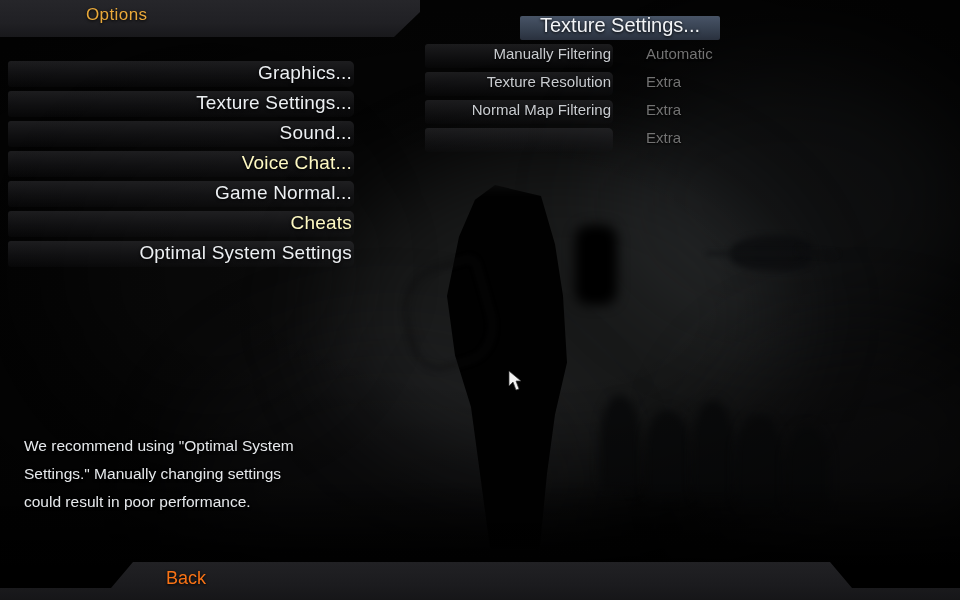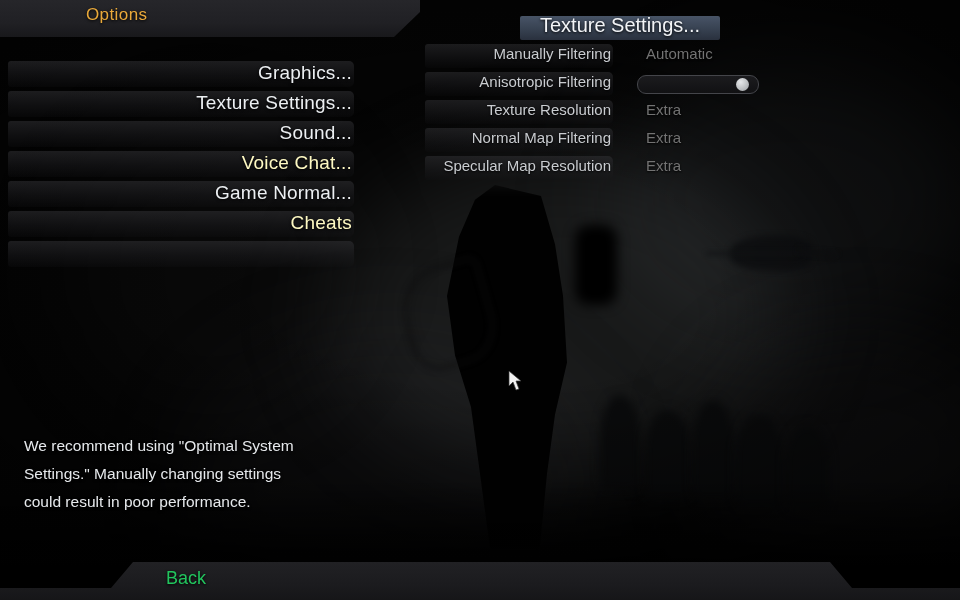--- a/index.html
+++ b/index.html
@@ -82,21 +82,21 @@
     background:radial-gradient(circle at 36% 32%,#e6e8ea 0%,#b2b5b8 70%,#8d9093 100%);}
 
   
   #help{position:absolute;left:24px;top:432px;width:330px;color:#e6e9ec;
     font-size:15.5px;line-height:28px;text-shadow:0 1px 3px #000;}
 
   
   #bottom{position:absolute;left:0;top:562px;width:960px;height:38px;
     background:linear-gradient(180deg,#212124 0%,#1b1b1e 60%,#161618 100%);
     clip-path:polygon(133px 0,830px 0,852px 26px,960px 26px,960px 38px,0 38px,0 26px,111px 26px);}
-  #back-btn{position:absolute;left:166px;top:568px;color:#22c55e;font-size:18px;
+  #back-btn{position:absolute;left:166px;top:568px;color:#f97316;font-size:18px;
     text-shadow:0 1px 3px #000;}
 
   
   #cursor{position:absolute;left:508px;top:370px;width:16px;height:22px;}
 </style>
 </head>
 <body>
 
 <div id="bg">
   <div class="haze h1"></div>
@@ -146,54 +146,47 @@
     <div class="mrow">
       <div class="mplate"></div>
       <div class="mlabel on">Game Normal...</div>
     </div>
     <div class="mrow">
       <div class="mplate"></div>
       <div class="mlabel off">Cheats</div>
     </div>
     <div class="mrow">
       <div class="mplate"></div>
+      <div class="mlabel on">Optimal System Settings</div>
     </div>
   </div>
 
 <div id="panel">
   <div id="panel-title-wrap">
     <div id="panel-title-hl"></div>
     <div id="panel-title">Texture Settings...</div>
   </div>
   <div id="panel-rows">
       <div class="prow">
         <div class="plabel-plate"></div>
         <div class="plabel">Manually Filtering</div>
         <div class="pvalue">Automatic</div>
       </div>
       <div class="prow">
         <div class="plabel-plate"></div>
-        <div class="plabel">Anisotropic Filtering</div>
-        <div class="slider">
-          <div class="knob" style="left: 97.79px;"></div>
-        </div>
-      </div>
-      <div class="prow">
-        <div class="plabel-plate"></div>
         <div class="plabel">Texture Resolution</div>
         <div class="pvalue">Extra</div>
       </div>
       <div class="prow">
         <div class="plabel-plate"></div>
         <div class="plabel">Normal Map Filtering</div>
         <div class="pvalue">Extra</div>
       </div>
       <div class="prow">
         <div class="plabel-plate"></div>
-        <div class="plabel">Specular Map Resolution</div>
         <div class="pvalue">Extra</div>
       </div>
     </div>
 </div>
 
 <div id="help">
   <div>We recommend using "Optimal System</div>
   <div>Settings."  Manually changing settings</div>
   <div>could result in poor performance.</div>
 </div>

